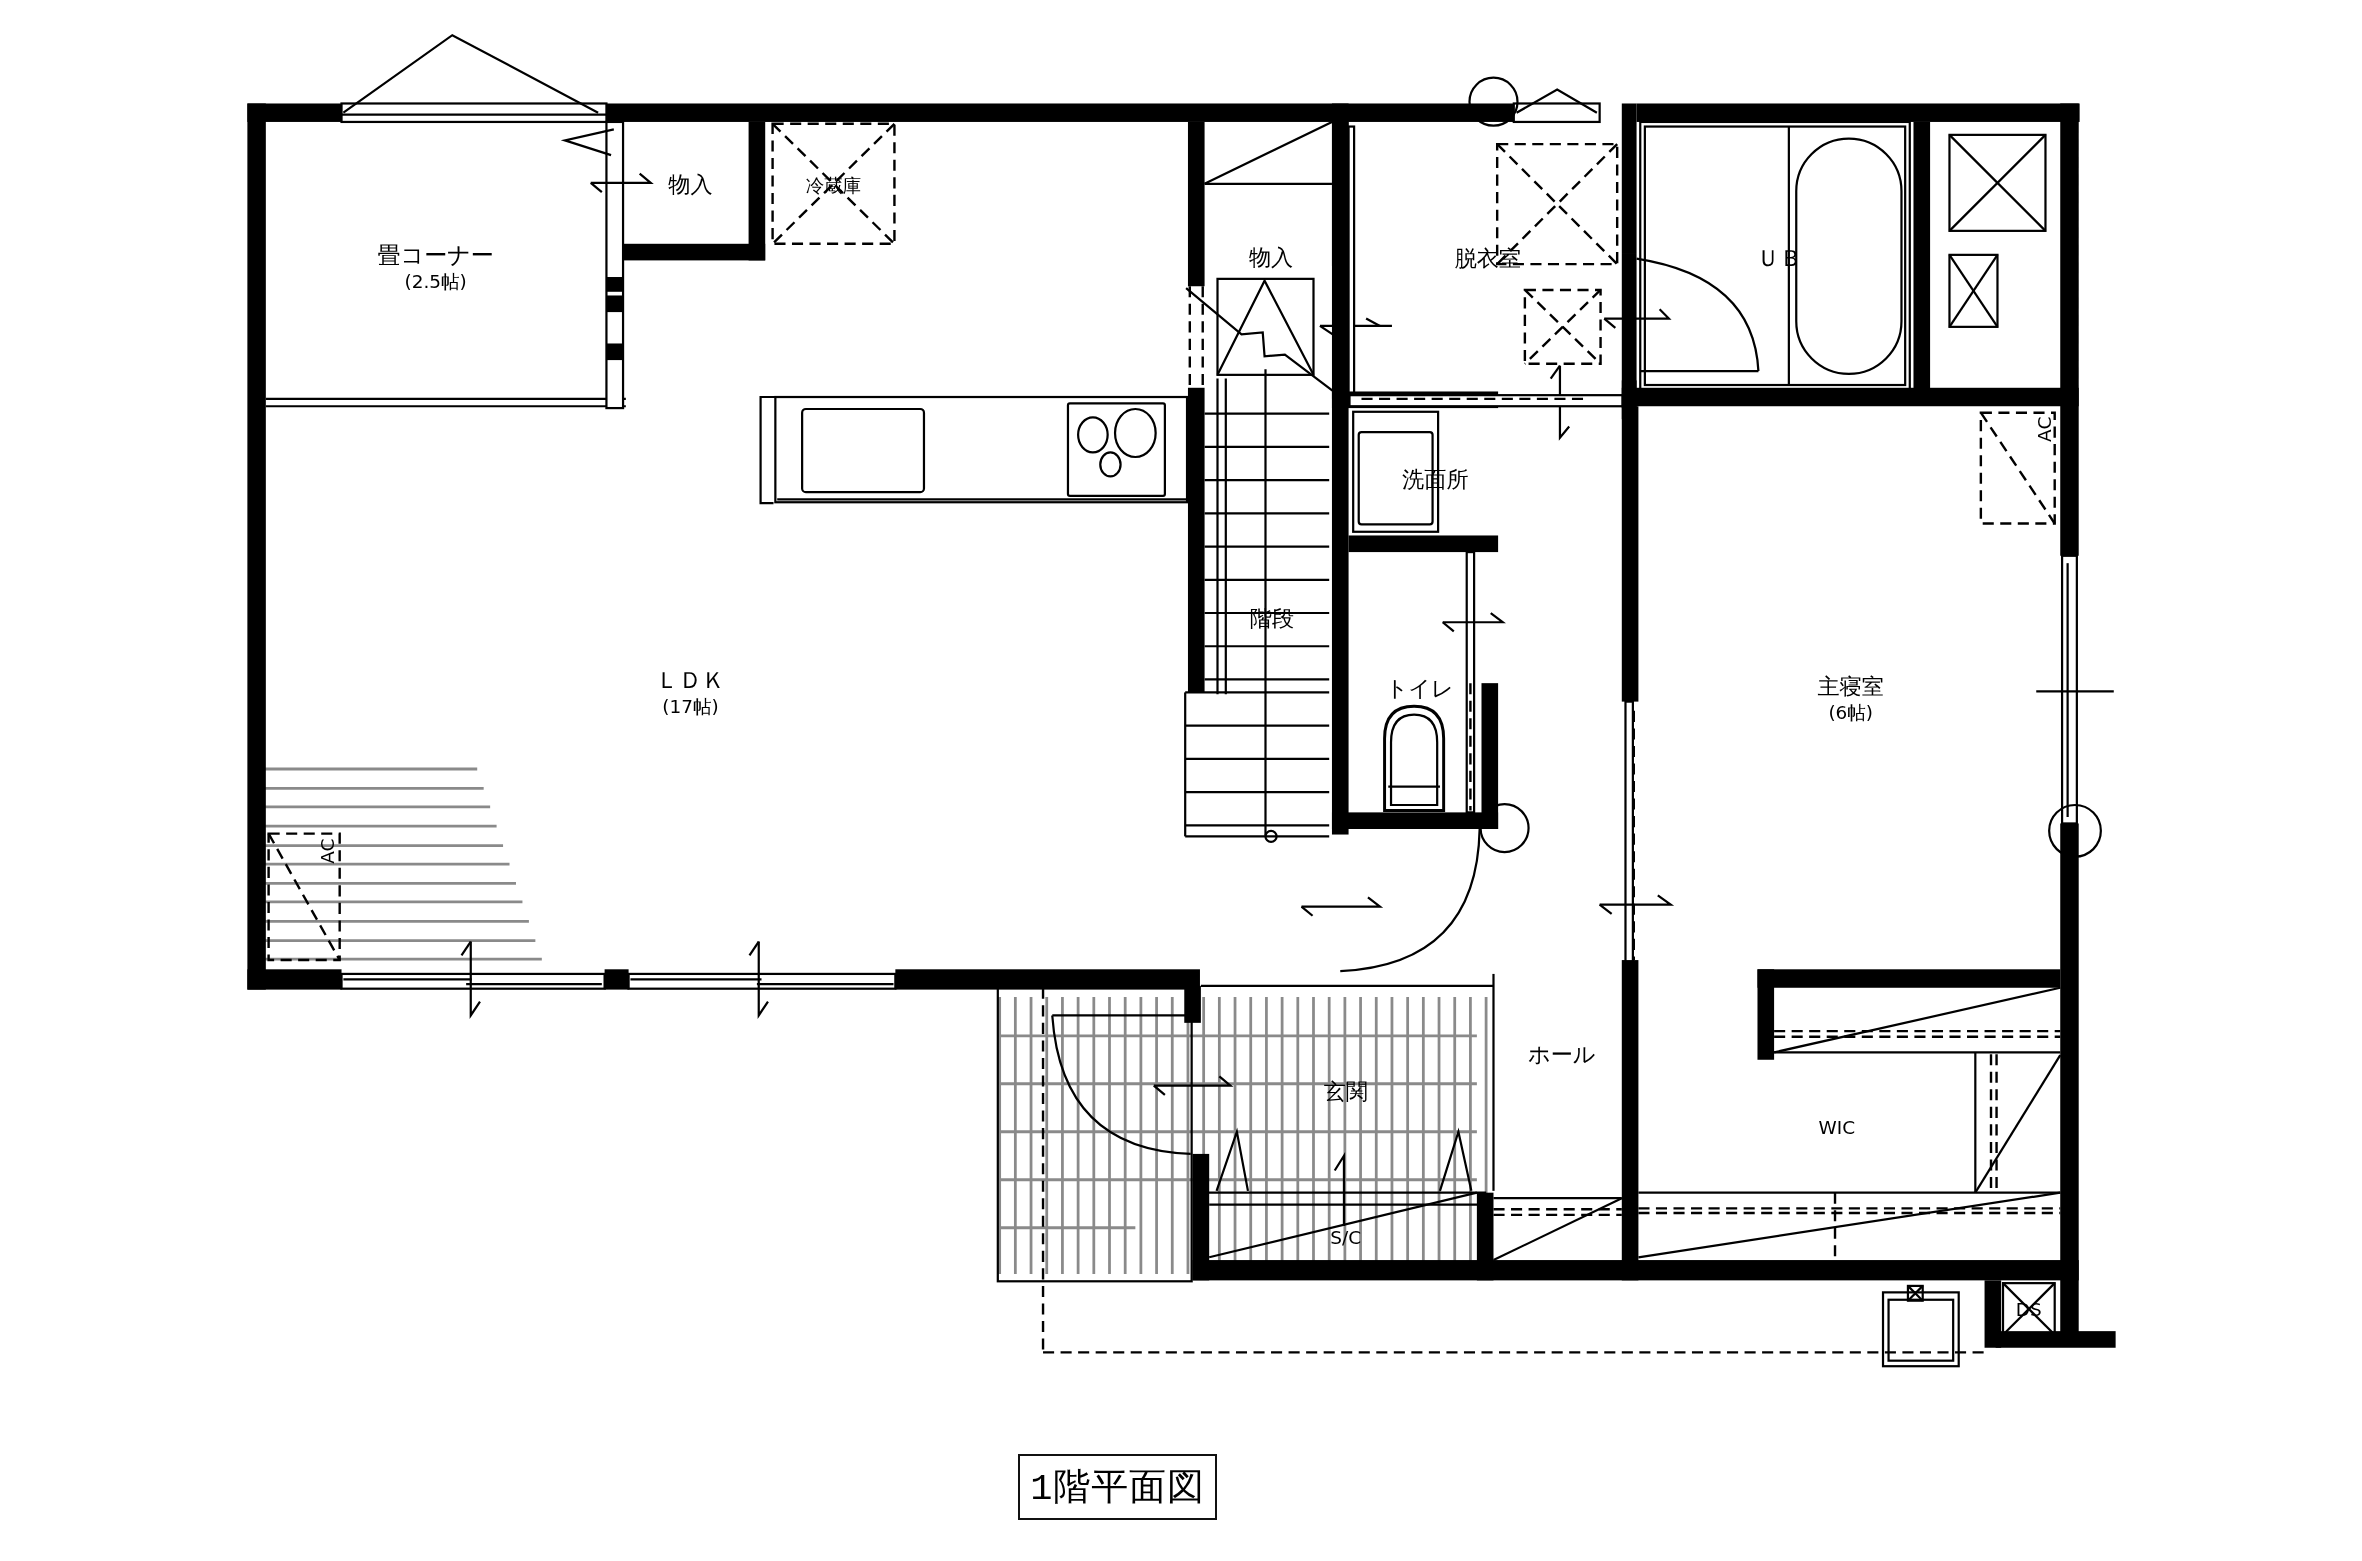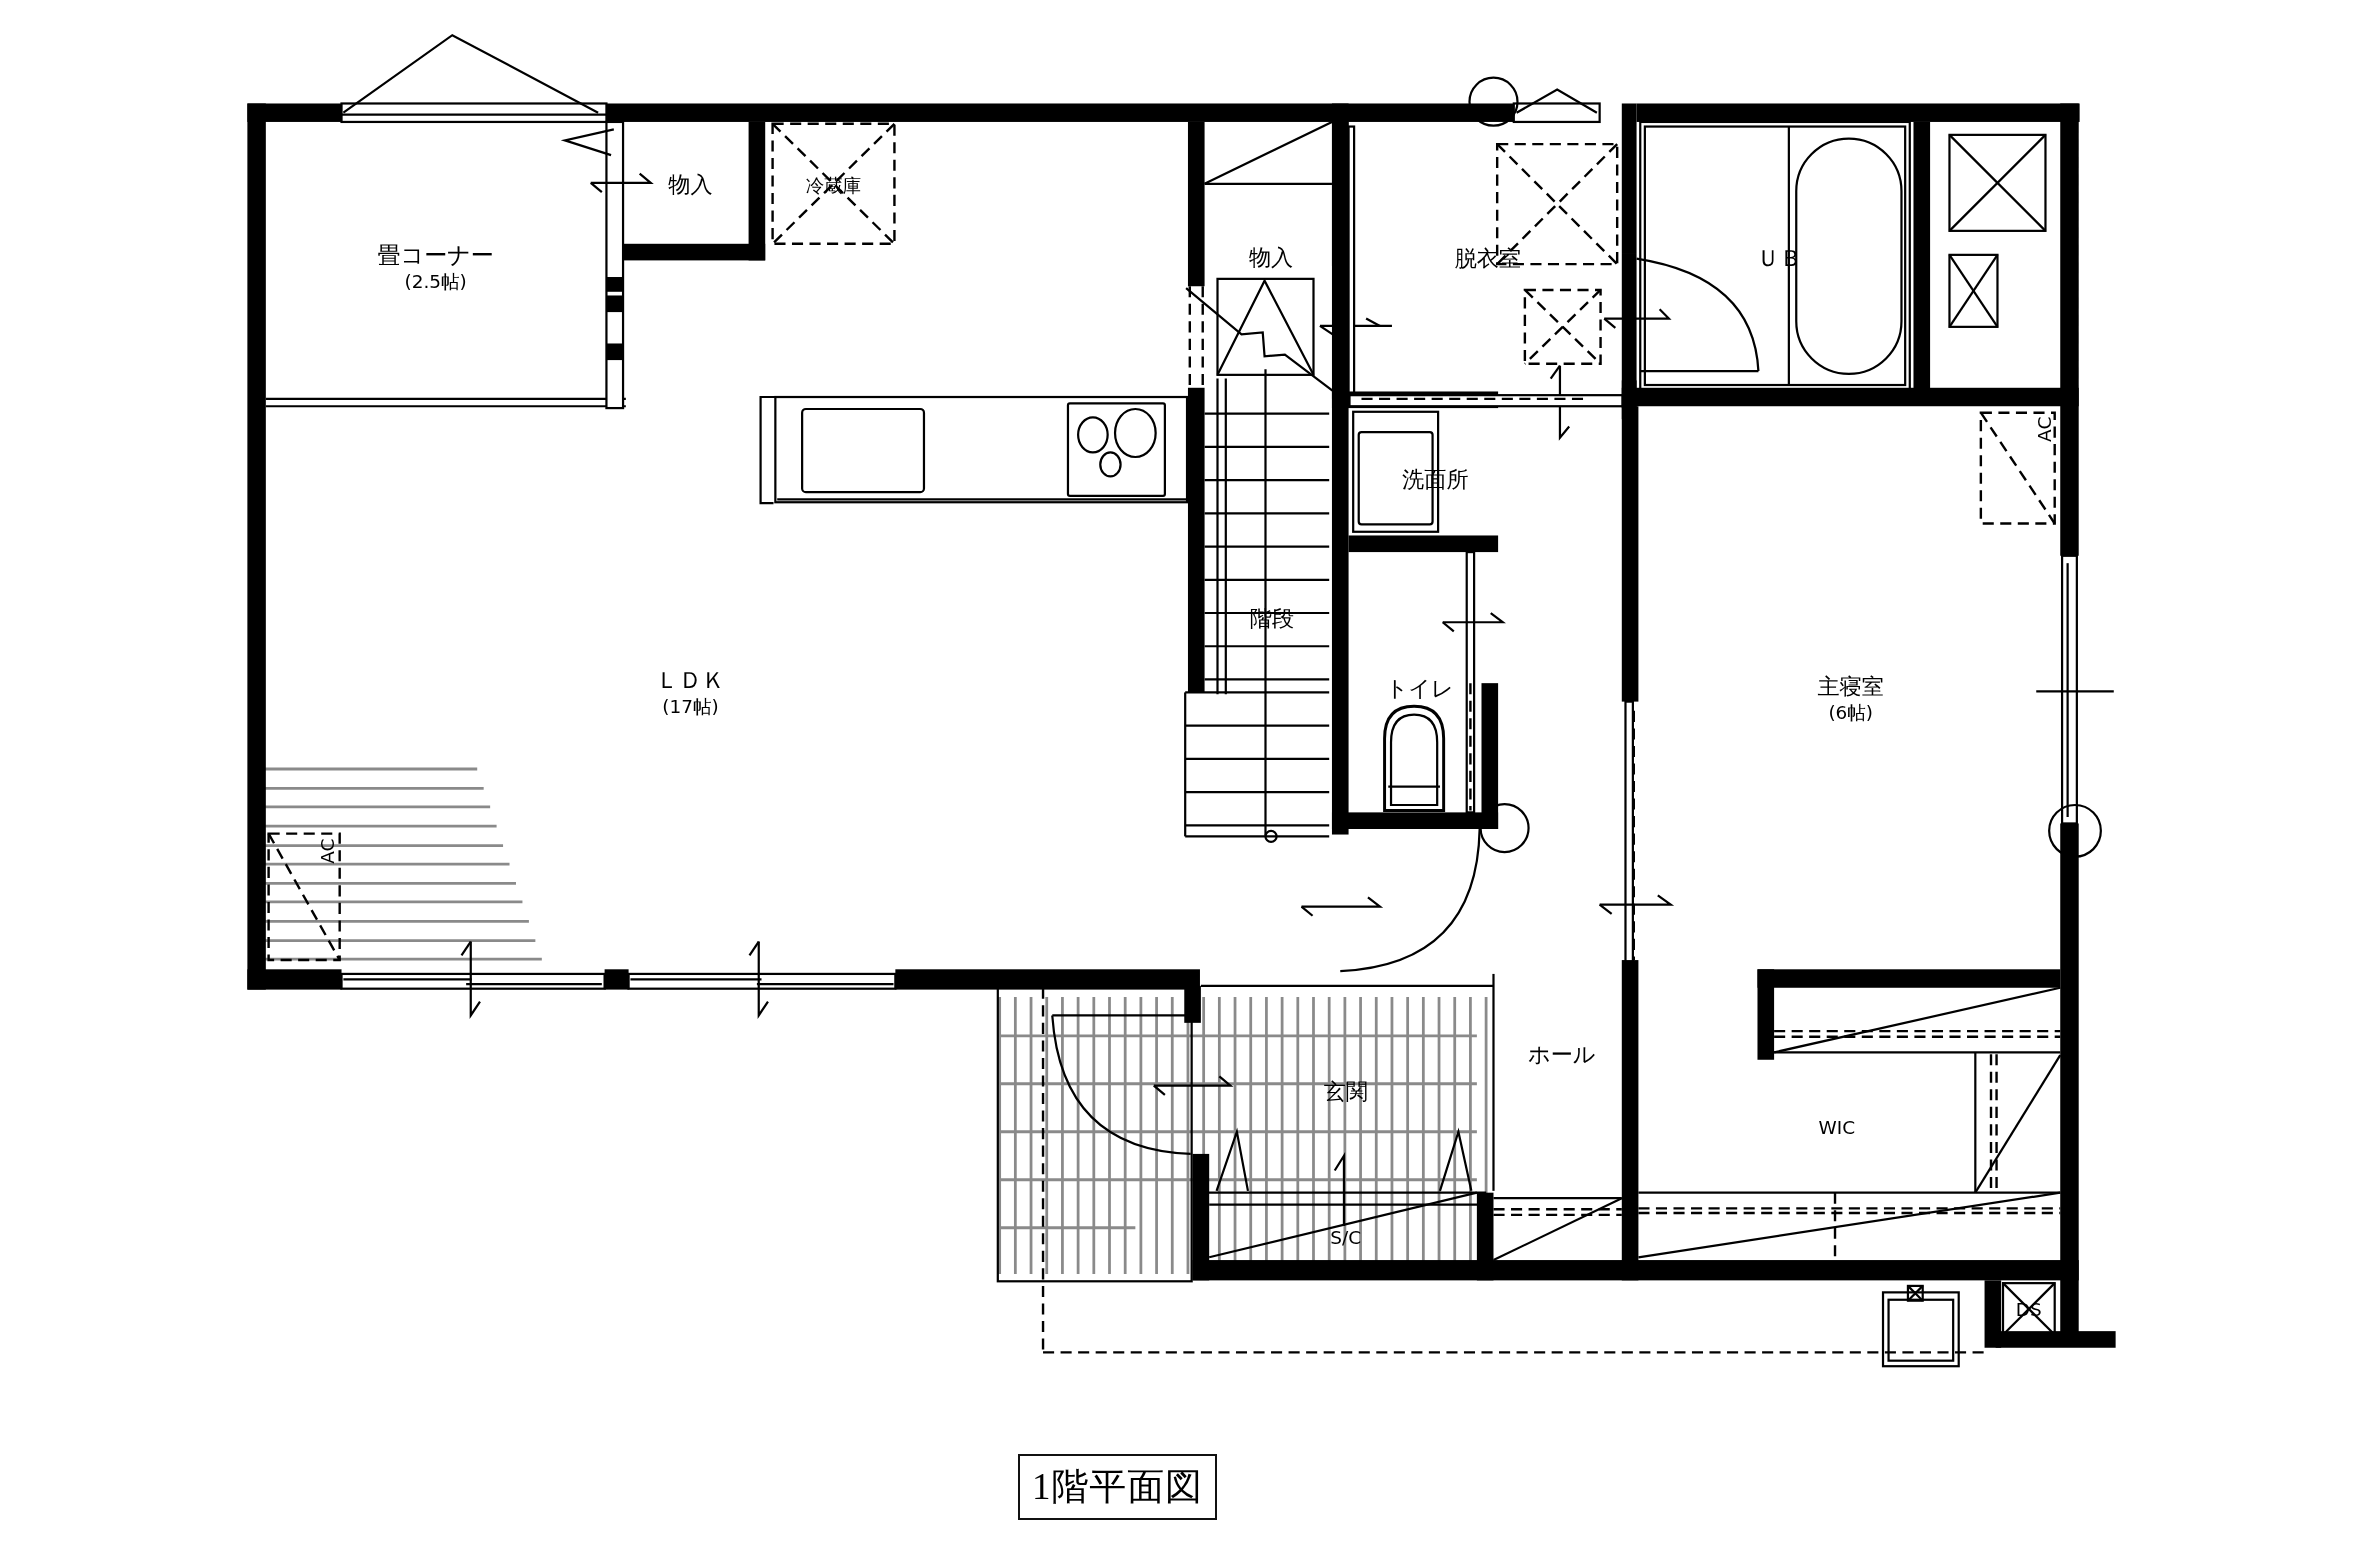--- a/index.html
+++ b/index.html
@@ -7,21 +7,21 @@
     #plan { position: absolute; left: 0; top: 0; width: 2363px; height: 1562px; }
     .wall { fill: #000; }
     .thin { fill: none; stroke: #000; stroke-width: 2.4; }
     .thin2 { fill: none; stroke: #000; stroke-width: 3.2; }
     .dash { fill: none; stroke: #000; stroke-width: 2.6; stroke-dasharray: 12 7; }
     .grayline { fill: none; stroke: #8a8a8a; stroke-width: 3; }
     .glass { fill: #fff; stroke: #000; stroke-width: 2.4; }
     .lbl { font-family: "DejaVu Sans", sans-serif; fill: #000; font-size: 24px; text-anchor: middle; }
     .lbl-lg { font-size: 25px; }
     .lbl-sm { font-size: 20px; }
-    .title-box { position: absolute; left: 1018px; top: 1454px; width: 199px; height: 66px; border: 2.8px solid #111; box-sizing: border-box; display: flex; align-items: center; justify-content: center; font-family: Liberation Serif, serif; font-size: 37px; color: #000; letter-spacing: 0.9px; }
+    .title-box { position: absolute; left: 1018px; top: 1454px; width: 199px; height: 66px; border: 2.8px solid #111; box-sizing: border-box; display: flex; align-items: center; justify-content: center; font-family: Liberation Mono, monospace; font-size: 37px; color: #000; letter-spacing: 0.9px; }
   </style>
 </head>
 <body>
 
 <svg id="plan" viewBox="0 0 2560 1692" xmlns="http://www.w3.org/2000/svg">
 
   <g>
     <line class="grayline" x1="287" y1="833" x2="517" y2="833"></line>
     <line class="grayline" x1="287" y1="854" x2="524" y2="854"></line>
     <line class="grayline" x1="287" y1="874" x2="531" y2="874"></line>

